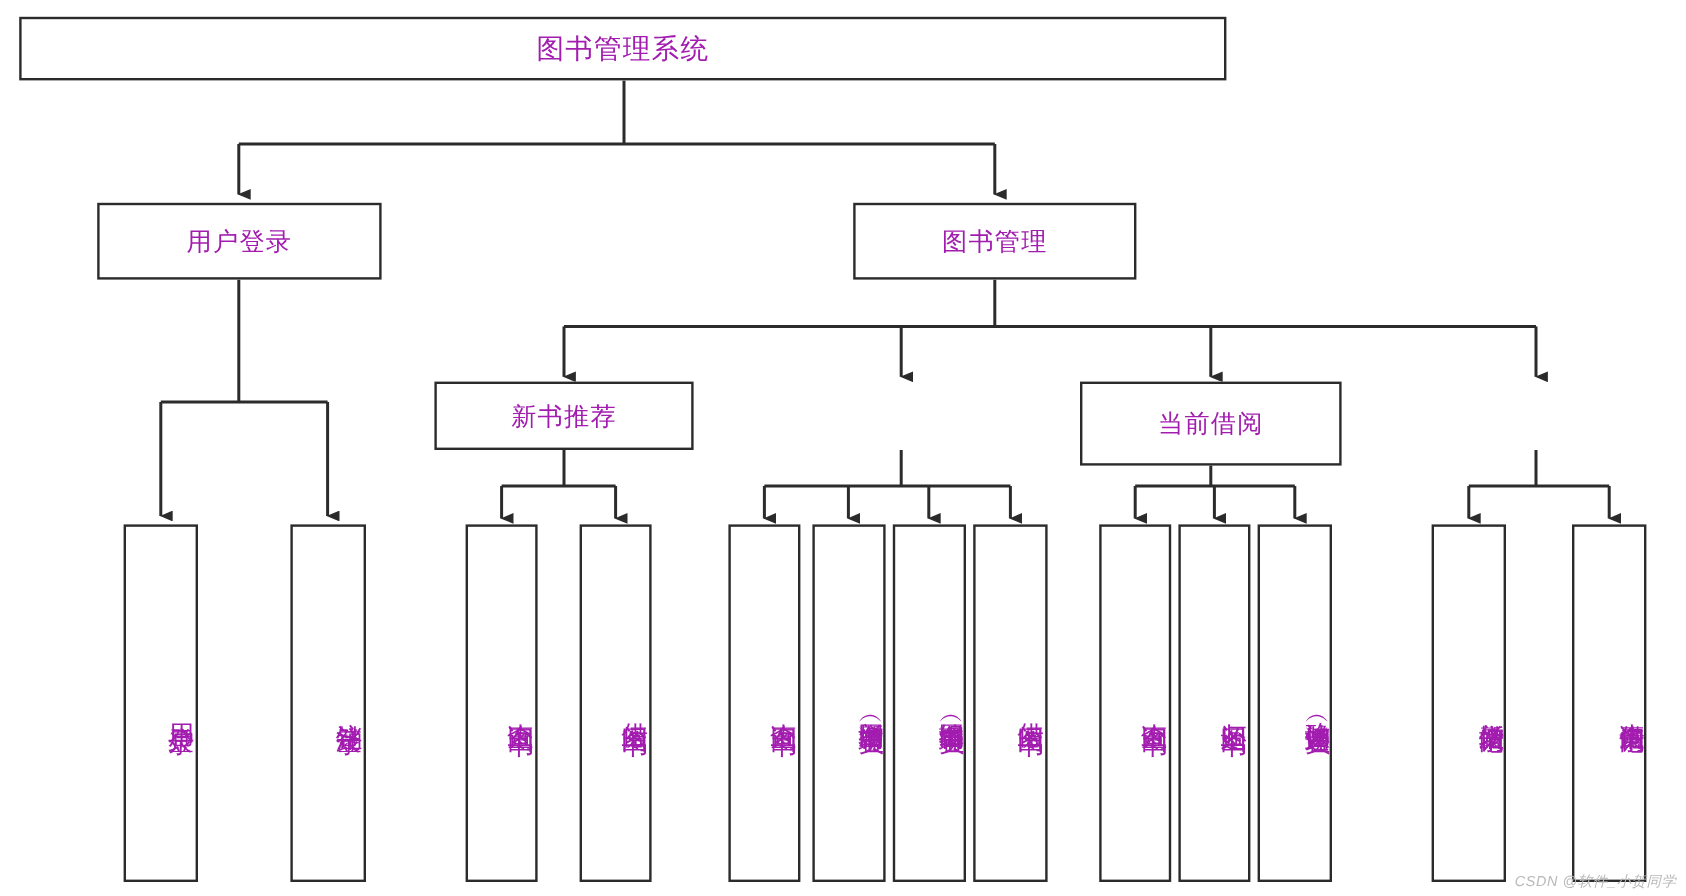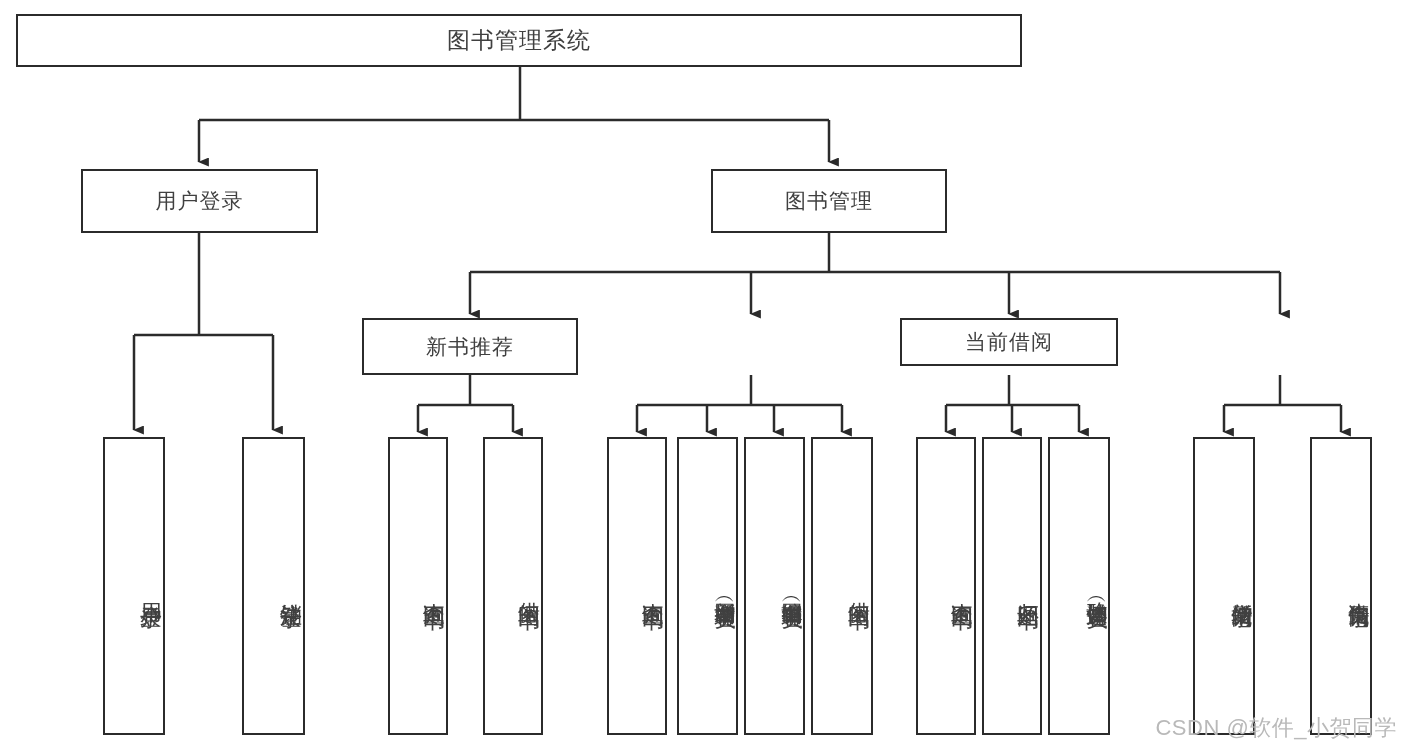--- a/index.html
+++ b/index.html
@@ -13,21 +13,21 @@
   svg.edges{position:absolute;left:0;top:0;width:1405px;height:747px;}
 
   .node{
     position:absolute;
     box-sizing:border-box;
     border:2.5px solid #2b2b2b;
     background:#ffffff;
     display:flex;
     align-items:center;
     justify-content:center;
-    color:#404040;
+    color:#a21caf;
     letter-spacing:1px;
   }
   .node.root{font-size:23px;}
   .node.l2{font-size:21px;}
   .node.l3{font-size:21px;}
   .node.leaf{
     writing-mode:vertical-rl;
     text-orientation:upright;
     font-size:22px;
     line-height:1.08;
@@ -35,24 +35,25 @@
     justify-content:center;
     padding-top:6px;
     letter-spacing:2px;
   }
   .node.leaf.tall-text{font-size:21px;letter-spacing:1px;}
 
   .watermark{
     position:absolute;
     right:8px;
     bottom:4px;
-    font-size:22px;
+    font-size:12px;
     color:#b9b9b9;
     white-space:nowrap;
     letter-spacing:0.5px;
+    font-style:italic;
   }
 </style>
 </head>
 <body>
 
 <div id="canvas">
 
   <svg class="edges" viewBox="0 0 1405 747" xmlns="http://www.w3.org/2000/svg">
     <defs>
       <marker id="arrow" viewBox="0 0 10 12" refX="5" refY="11" markerWidth="9" markerHeight="11" orient="auto-start-reverse" markerUnits="userSpaceOnUse">
@@ -102,21 +103,21 @@
       <path d="M1341,405 L1341,432" marker-end="url(#arrow)"></path>
     </g>
   </svg>
 
   <div class="node root" style="left:16px;top:14px;width:1006px;height:53px;">图书管理系统</div>
 
   <div class="node l2" style="left:81px;top:169px;width:237px;height:64px;">用户登录</div>
   <div class="node l2" style="left:711px;top:169px;width:236px;height:64px;">图书管理</div>
 
   <div class="node l3" style="left:362px;top:318px;width:216px;height:57px;">新书推荐</div>
-  <div class="node l3" style="left:900px;top:318px;width:218px;height:48px;">当前借阅</div>
+  <div class="node l3" style="left:900px;top:318px;width:218px;height:70px;">当前借阅</div>
 
   <div class="node leaf" style="left:103px;top:437px;width:62px;height:298px;">用户登录</div>
   <div class="node leaf" style="left:242px;top:437px;width:63px;height:298px;">注销登录</div>
 
   <div class="node leaf" style="left:388px;top:437px;width:60px;height:298px;">查询图书</div>
   <div class="node leaf" style="left:483px;top:437px;width:60px;height:298px;">借阅图书</div>
 
   <div class="node leaf" style="left:607px;top:437px;width:60px;height:298px;">查询图书</div>
   <div class="node leaf tall-text" style="left:677px;top:437px;width:61px;height:298px;">新增图书（管理员）</div>
   <div class="node leaf tall-text" style="left:744px;top:437px;width:61px;height:298px;">编辑图书（管理员）</div>

